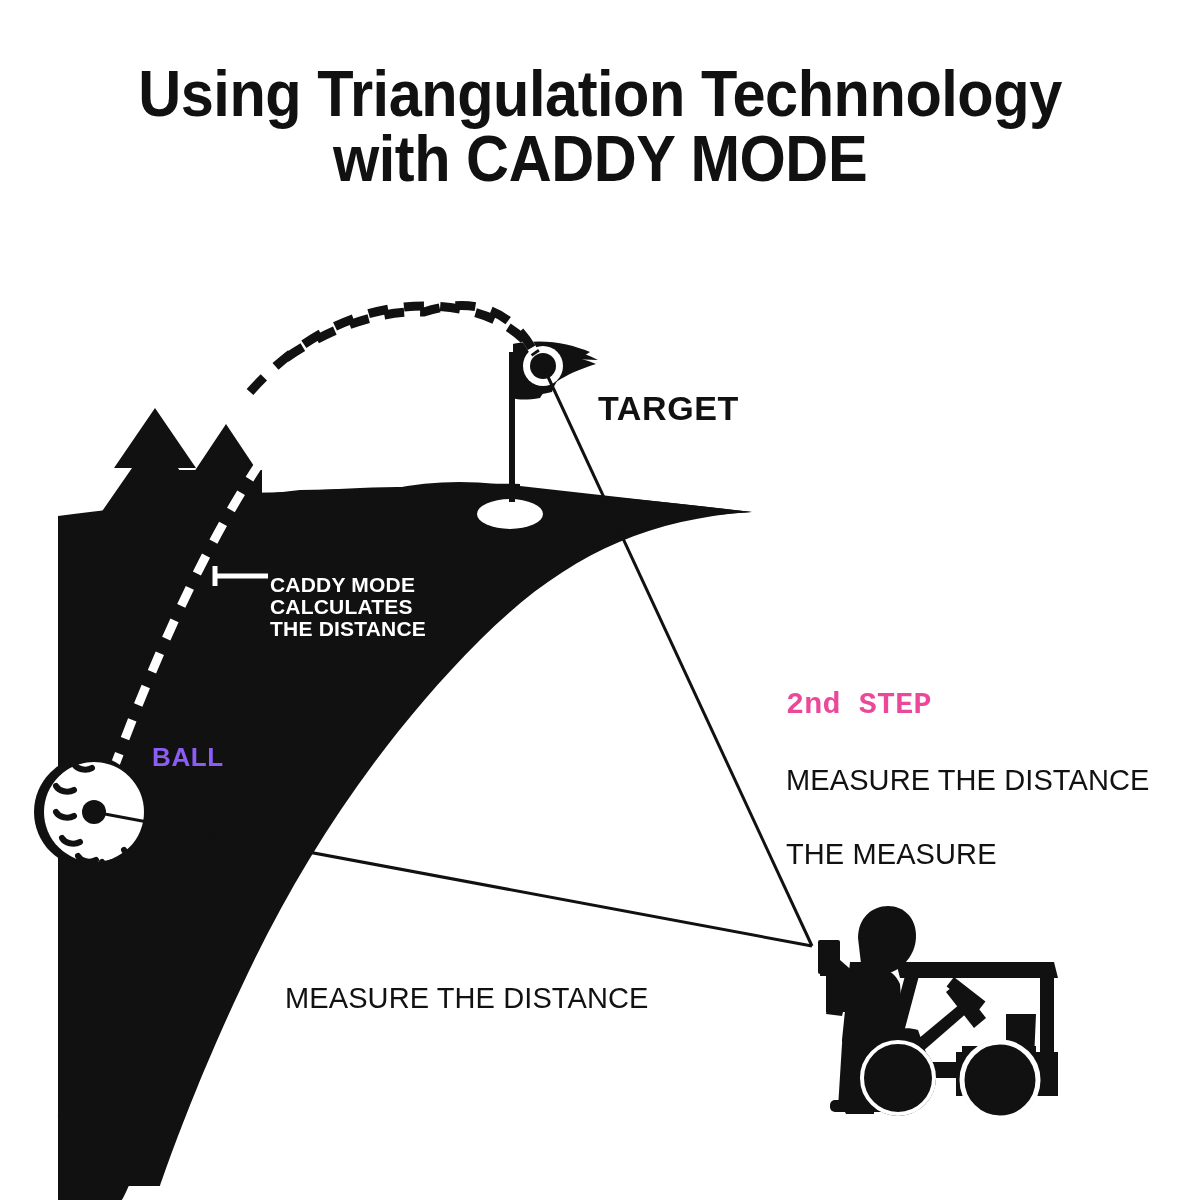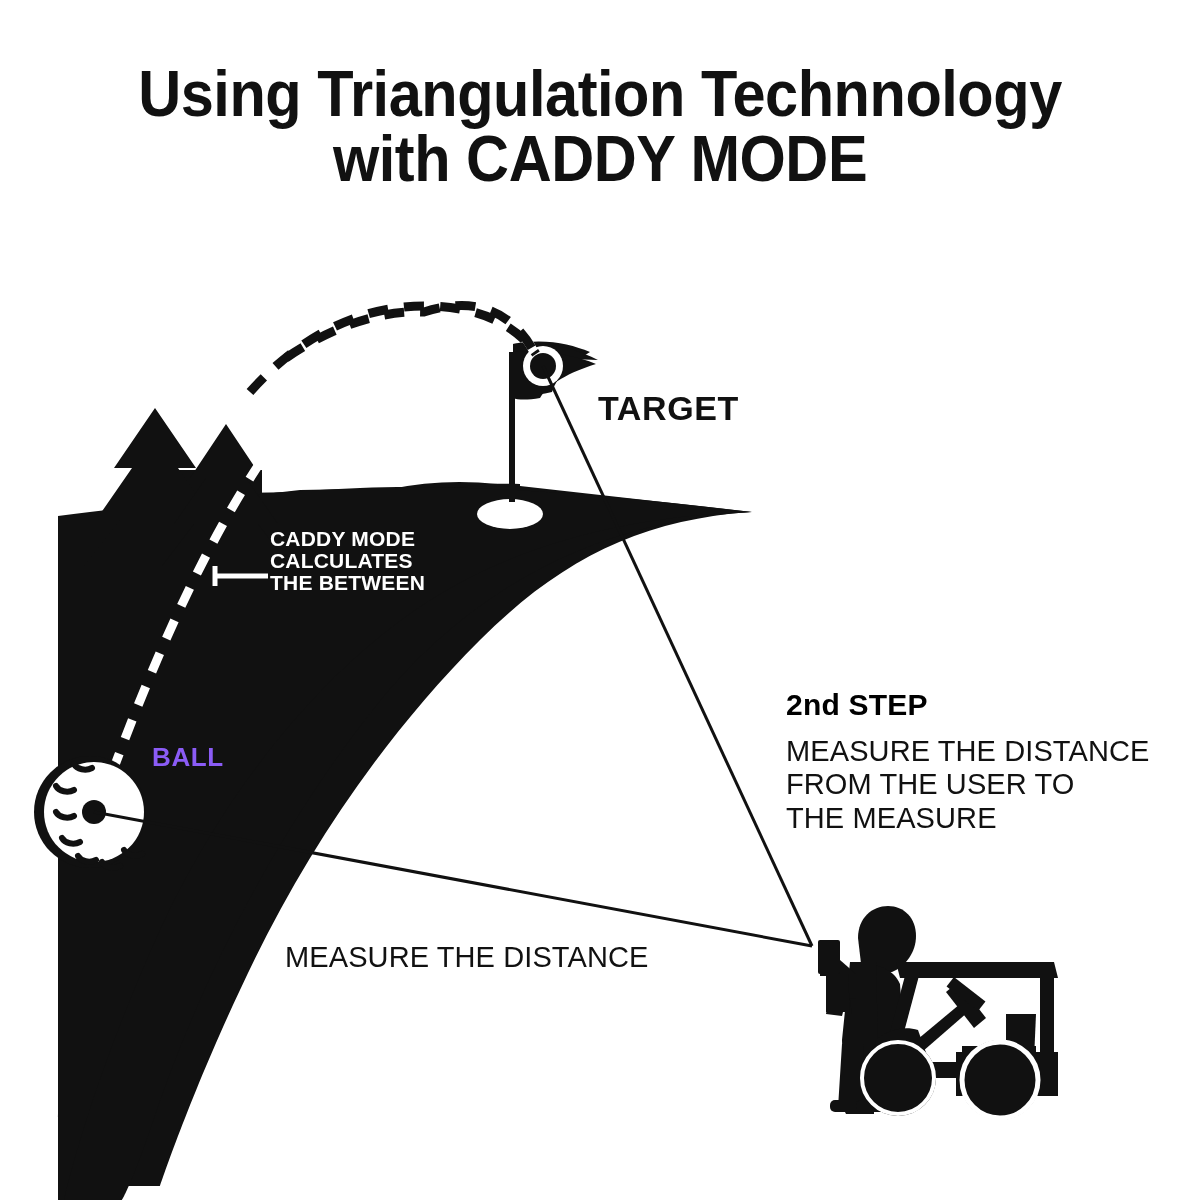--- a/index.html
+++ b/index.html
@@ -50,39 +50,40 @@
     width: 1200px;
     height: 1200px;
   }
 
   
   .callout {
     position: absolute;
     line-height: 1.16;
   }
   .step-head {
-    font-family: Liberation Sans, sans-serif;
+    font-family: Liberation Mono, monospace;
     font-weight: 700;
     font-size: 30px;
     letter-spacing: 0.2px;
-    color: #000000;
+    color: #ec4899;
     margin: 0 0 12px 0;
     white-space: nowrap;
   }
   .step-body {
     font-family: "Liberation Sans Narrow", "Liberation Sans", sans-serif;
     font-weight: 400;
     font-size: 29px;
     letter-spacing: 0.1px;
     color: #111111;
     margin: 0;
   }
   .step-body span {
     display: block;
     white-space: nowrap;
+    margin-top: 41px;
   }
 
   #step1 { left: 285px; top: 941px; }
   #step2 { left: 786px; top: 688px; }
 
   #label-target {
     left: 598px;
     top: 389px;
     font-family: "Liberation Sans", sans-serif;
     font-weight: 700;
@@ -98,21 +99,21 @@
     font-family: "Liberation Sans", sans-serif;
     font-weight: 700;
     font-size: 26px;
     letter-spacing: 0.6px;
     color: #8b5cf6;
     white-space: nowrap;
   }
 
   #label-caddy {
     left: 270px;
-    top: 528px;
+    top: 574px;
     font-family: "Liberation Sans", sans-serif;
     font-weight: 700;
     font-size: 21px;
     letter-spacing: 0.2px;
     color: #ffffff;
     line-height: 1.04;
   }
   #label-caddy span { display: block; white-space: nowrap; }
 </style>
 </head>
@@ -299,31 +300,30 @@
 
   </svg>
 
   <div class="callout" id="label-target">TARGET</div>
 
   <div class="callout" id="label-ball">BALL</div>
 
   <div class="callout" id="label-caddy">
     <span>CADDY MODE</span>
     <span>CALCULATES</span>
-    <span>THE BETWEEN</span>
+    <span>THE DISTANCE</span>
   </div>
 
   <div class="callout" id="step1">
     <p class="step-body">
       <span>MEASURE THE DISTANCE</span>
     </p>
   </div>
 
   <div class="callout" id="step2">
     <p class="step-head">2nd STEP</p>
     <p class="step-body">
       <span>MEASURE THE DISTANCE</span>
-      <span>FROM THE USER TO</span>
       <span>THE MEASURE</span>
     </p>
   </div>
 
 </div>
 
 </body></html>

